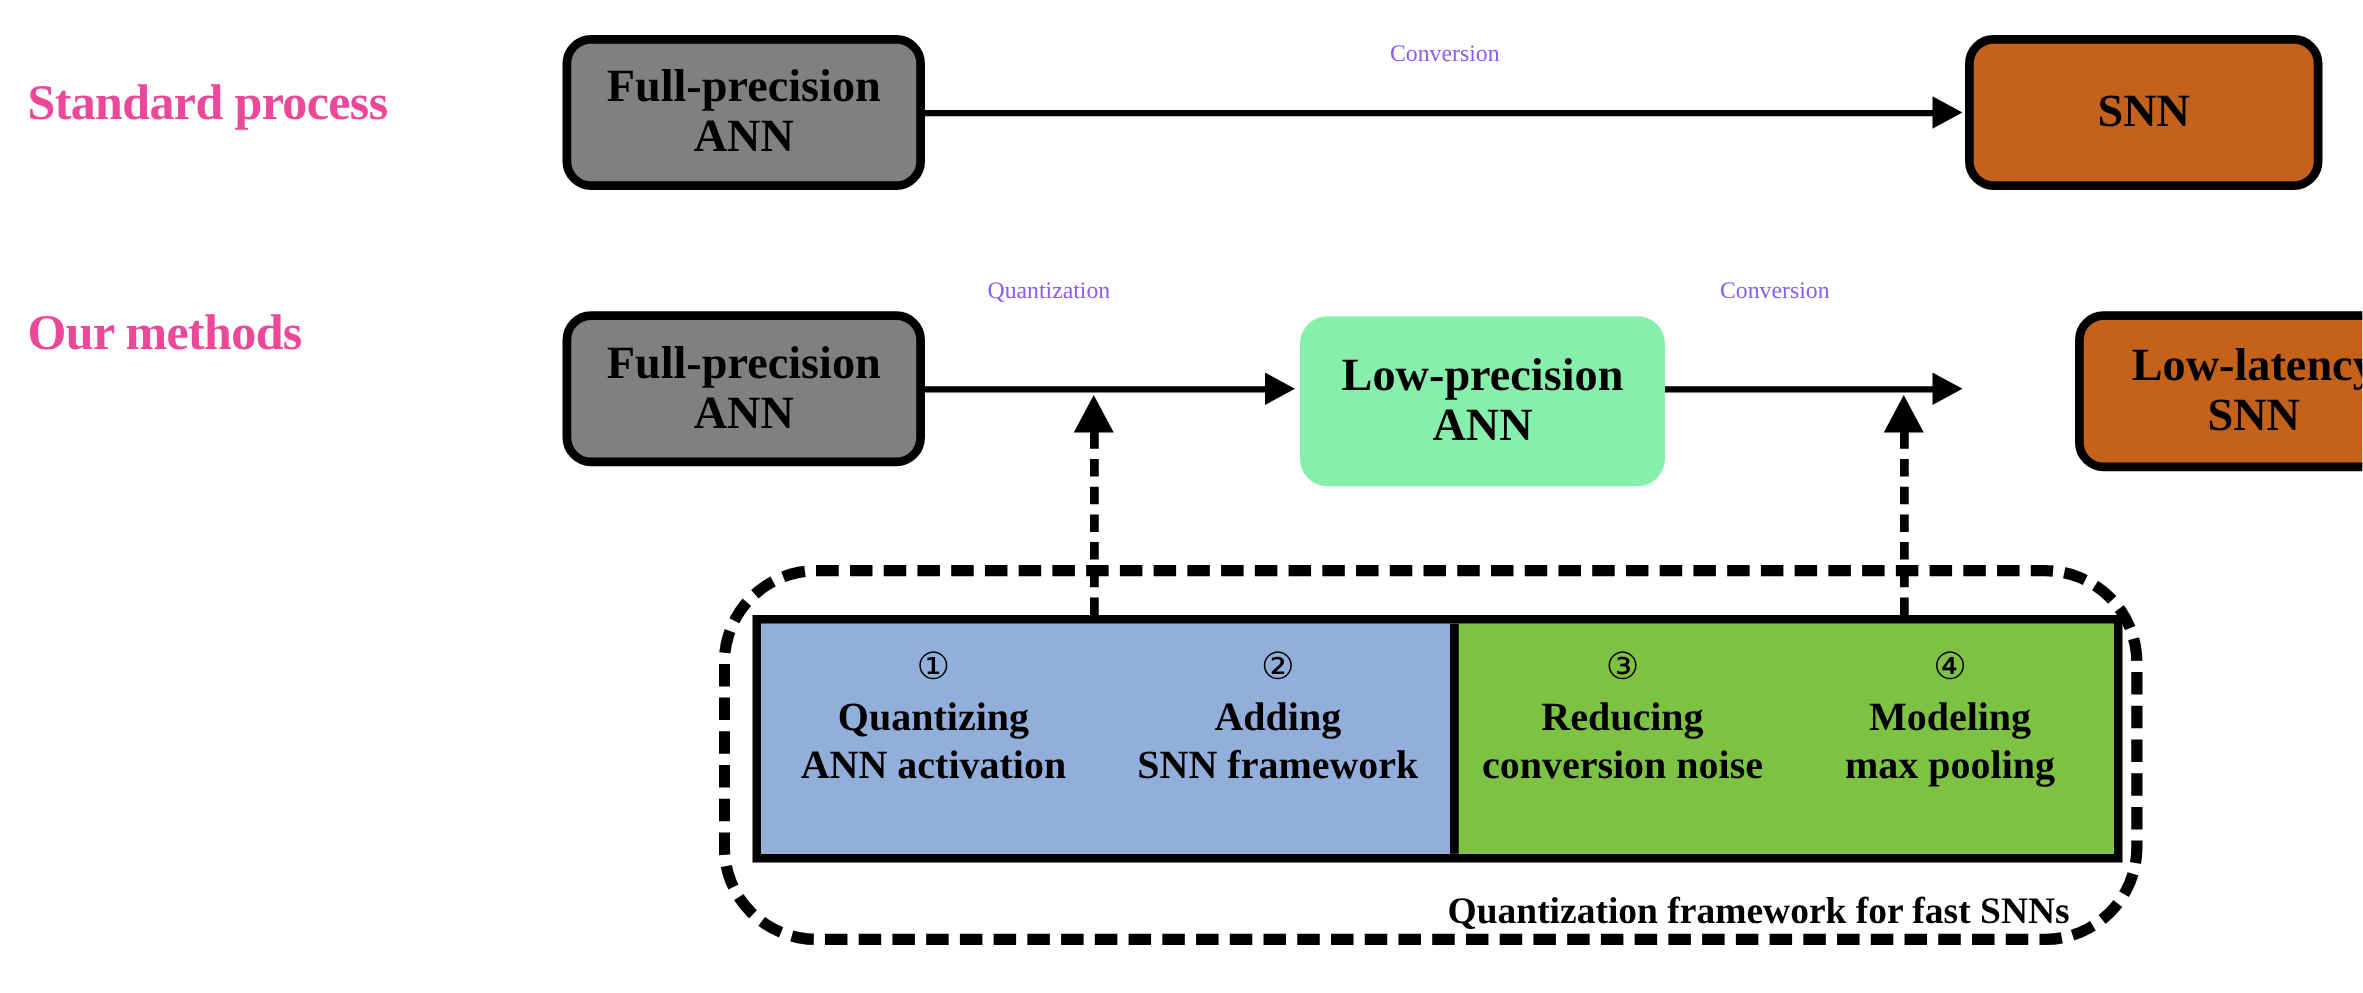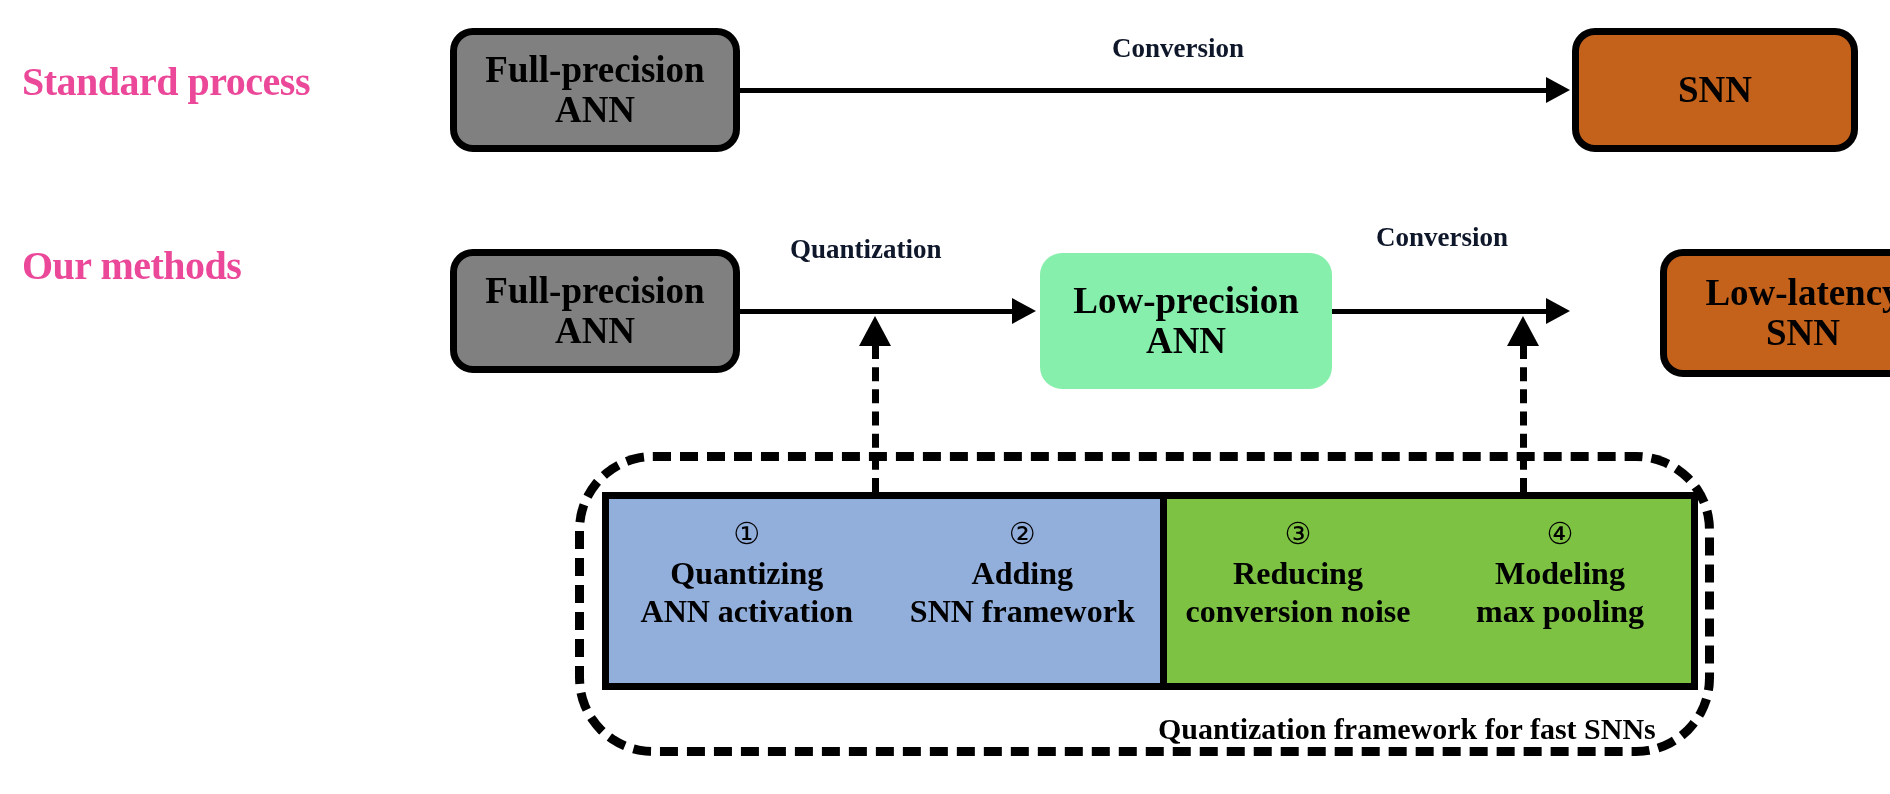--- a/index.html
+++ b/index.html
@@ -38,24 +38,24 @@
   }
   .node-box.hard {
     border: 7px solid #000000;
   }
   .node-box.soft {
     border: none;
     border-radius: 22px;
   }
   .edge-label {
     position: absolute;
-    font-weight: bold;
-    color: #0f172a;
+    font-weight: normal;
+    color: #8b5cf6;
     white-space: nowrap;
-    font-size: 27px;
+    font-size: 19px;
   }
   .arrow-line {
     position: absolute;
     height: 5px;
     background: #000000;
   }
   .arrow-head-right {
     position: absolute;
     width: 0;
     height: 0;
@@ -141,21 +141,21 @@
   <div class="arrow-line" style="left:740px; top:88px; width:808px;"></div>
   <div class="arrow-head-right" style="left:1546px; top:77px;"></div>
 
   <div class="node-box hard" style="left: 1572px; top: 28px; width: 286px; height: 124px; background: rgb(196, 97, 26); white-space: pre-line;">SNN</div>
 
   <div class="row-label" style="left:22px; top:242px;">Our methods</div>
 
   <div class="node-box hard" style="left: 450px; top: 249px; width: 290px; height: 124px; background: rgb(128, 128, 128); white-space: pre-line;">Full-precision
 ANN</div>
 
-  <div class="edge-label" style="left:790px; top:234px;">Quantization</div>
+  <div class="edge-label" style="left:790px; top:222px;">Quantization</div>
 
   <div class="arrow-line" style="left:740px; top:309px; width:274px;"></div>
   <div class="arrow-head-right" style="left:1012px; top:298px;"></div>
 
   <div class="node-box soft" style="left: 1040px; top: 253px; width: 292px; height: 136px; background: #86efac; white-space: pre-line;">Low-precision
 ANN</div>
 
   <div class="edge-label" style="left:1376px; top:222px;">Conversion</div>
 
   <div class="arrow-line" style="left:1332px; top:309px; width:216px;"></div>

